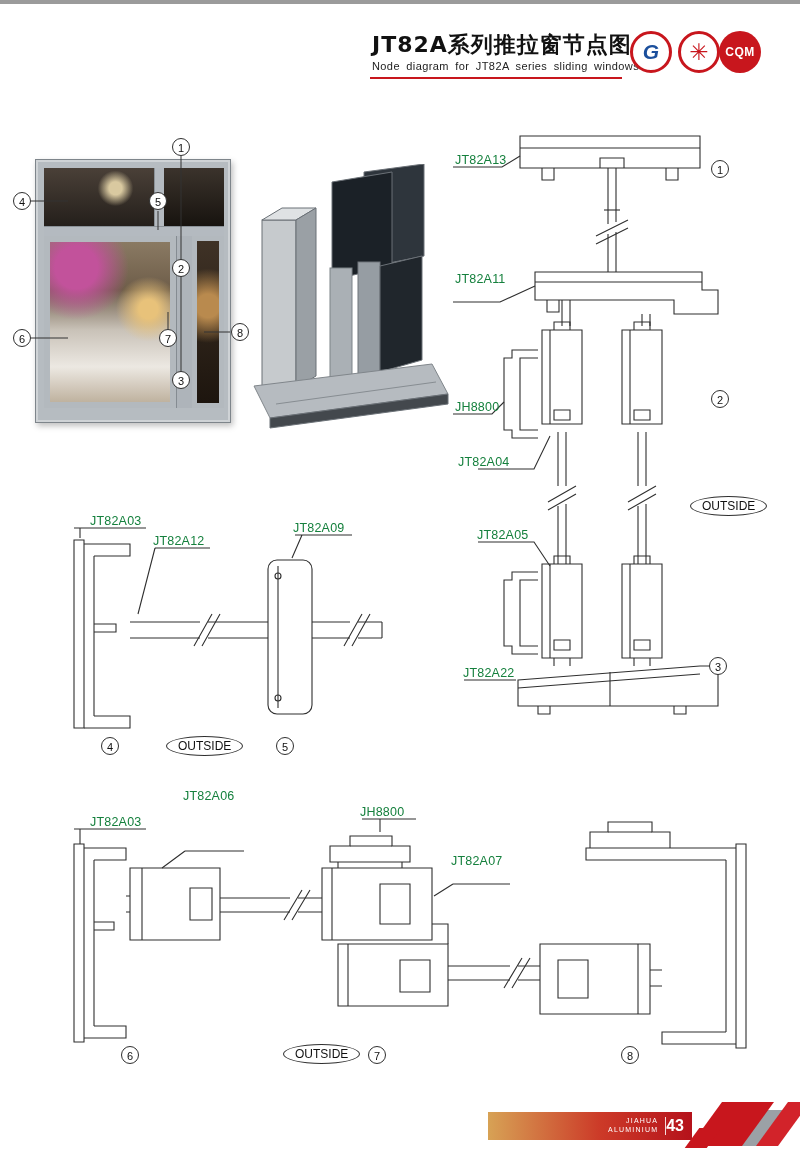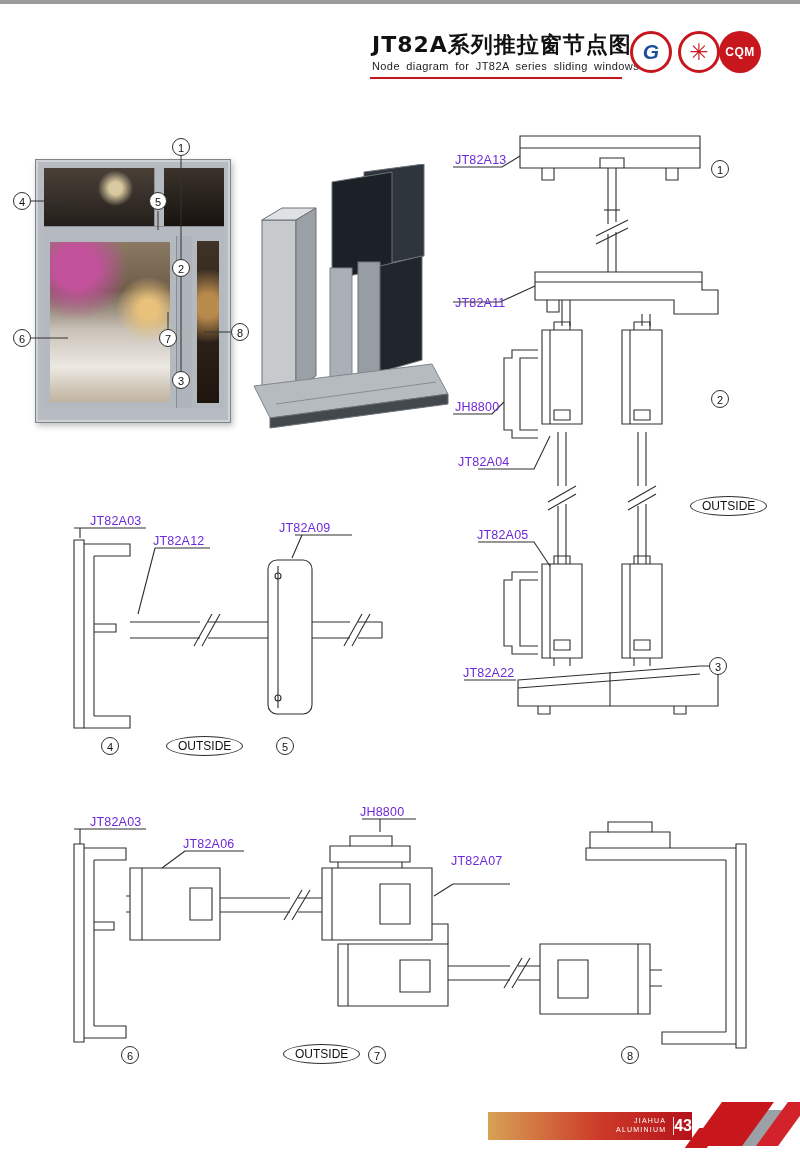--- a/index.html
+++ b/index.html
@@ -26,29 +26,29 @@
   .railM{left:8px;top:66px;width:180px;height:10px;background:#b4bac0;border-top:1px solid #8b9298;border-bottom:1px solid #8b9298;}
   .sashL{left:8px;top:76px;width:132px;height:172px;border:6px solid #b3b9be;box-sizing:border-box;
          background:radial-gradient(circle at 22% 16%,#c2529b 0 13%,rgba(194,82,155,0) 32%),
                     radial-gradient(circle at 82% 42%,#e8c27a 0 7%,rgba(232,194,122,0) 24%),
                     linear-gradient(180deg,#8a7a63 0%,#6e5d49 30%,#c9c2b8 55%,#ece8e2 78%,#bfb29f 100%);}
   .stileC{left:140px;top:76px;width:16px;height:172px;background:#aeb4ba;border-left:1px solid #858c92;border-right:1px solid #858c92;}
   .sashR{left:156px;top:76px;width:32px;height:172px;border:5px solid #b3b9be;box-sizing:border-box;
          background:radial-gradient(circle at 50% 40%,#b98a4e 0 12%,rgba(0,0,0,0) 38%),linear-gradient(180deg,#3f3226,#1d150e);}
   
   svg.draw{position:absolute;}
-  .lbl{position:absolute;font-size:12.5px;color:#6d28d9;white-space:nowrap;letter-spacing:.2px;}
+  .lbl{position:absolute;font-size:12.5px;color:#15803d;white-space:nowrap;letter-spacing:.2px;}
   .callout{position:absolute;width:18px;height:18px;border:1px solid #2f2f2f;border-radius:50%;
            background:#fff;font-size:11px;line-height:18px;text-align:center;box-sizing:border-box;z-index:5;}
   .oval{position:absolute;height:20px;line-height:18px;padding:0 11px;border:1.2px solid #2f2f2f;
         border-radius:50%;font-size:12px;text-align:right;background:#fff;box-sizing:border-box;z-index:5;}
   
   .fbar{position:absolute;left:488px;top:1108px;width:204px;height:28px;box-sizing:border-box;
         background:linear-gradient(90deg,#d7a255 0%,#cc3a28 55%,#b5121b 100%);
-        display:flex;align-items:center;justify-content:flex-end;}
+        display:flex;align-items:center;justify-content:flex-end;padding-right:8px;}
   .fbrand{text-align:right;color:#fff;font-size:7px;letter-spacing:1.2px;line-height:1.25;
           border-right:1px solid rgba(255,255,255,.85);padding-right:7px;}
   .fpage{color:#fff;font-size:16px;font-weight:bold;}
   .fdeco{position:absolute;left:692px;top:1096px;width:106px;height:54px;}
   .fdeco>div{position:absolute;}
   .deco-gray{left:60px;top:10px;width:34px;height:36px;background:#9ba1a6;transform:skewX(-36deg);}
   .deco-red-big{left:14px;top:2px;width:52px;height:44px;background:#c8161d;transform:skewX(-36deg);}
   .deco-red-small{left:0;top:28px;width:22px;height:20px;background:#c8161d;transform:skewX(-36deg);}
   .deco-red-right{left:80px;top:2px;width:22px;height:44px;background:#d2232a;transform:skewX(-36deg);}
 </style>
@@ -164,21 +164,21 @@
         <path d="M224,592 V600 H236 V592"></path>
       <path d="M3,53 H52 L70,42"></path>
         <path d="M3,188 H50 L85,172"></path>
         <path d="M3,300 H42 L54,288"></path>
       <path d="M28,355 H84 L100,322"></path>
         <path d="M28,428 H84 L100,452"></path>
         <path d="M14,566 H66"></path>
     </g>
   </svg>
   <div class="lbl" style="left:455px;top:149px">JT82A13</div>
-  <div class="lbl" style="left:455px;top:292px">JT82A11</div>
+  <div class="lbl" style="left:455px;top:268px">JT82A11</div>
   <div class="lbl" style="left:455px;top:396px">JH8800</div>
   <div class="lbl" style="left:458px;top:451px">JT82A04</div>
   <div class="lbl" style="left:477px;top:524px">JT82A05</div>
   <div class="lbl" style="left:463px;top:662px">JT82A22</div>
   <div class="oval" style="left:690px;top:492px">OUTSIDE</div>
   <div class="callout" style="left:711px;top:156px">1</div>
   <div class="callout" style="left:711px;top:386px">2</div>
   <div class="callout" style="left:709px;top:653px">3</div>
 
   <svg class="draw" style="left:50px;top:500px" width="360" height="265" viewBox="0 0 360 265">
@@ -199,21 +199,21 @@
       <path d="M294,142 L312,110 M302,142 L320,110"></path>
       <path d="M308,118 H332 M308,134 H332"></path>
         <path d="M332,118 V134"></path>
       <path d="M24,24 H96 M30,24 V34"></path>
       <path d="M105,44 H160 M105,44 L88,110"></path>
       <path d="M245,31 H302 M252,31 L242,54"></path>
     </g>
   </svg>
   <div class="lbl" style="left:90px;top:510px">JT82A03</div>
   <div class="lbl" style="left:153px;top:530px">JT82A12</div>
-  <div class="lbl" style="left:279px;top:517px">JT82A09</div>
+  <div class="lbl" style="left:293px;top:517px">JT82A09</div>
   <div class="callout" style="left:101px;top:733px">4</div>
   <div class="oval" style="left:166px;top:732px">OUTSIDE</div>
   <div class="callout" style="left:276px;top:733px">5</div>
 
   <svg class="draw" style="left:50px;top:800px" width="720" height="270" viewBox="0 0 720 270">
     <g stroke="#2f2f2f" stroke-width="1.1" fill="none">
       <path d="M24,40 H34 V238 H24 Z"></path>
       <path d="M34,44 H76 V56 H44"></path>
         <path d="M44,56 V222"></path>
       <path d="M44,118 H64 V126 H44"></path>
@@ -248,21 +248,21 @@
       <path d="M686,240 H612 V228 H676"></path>
       <path d="M540,44 V28 H558 V18 H602 V28 H620 V44"></path>
         <path d="M558,28 H602"></path>
       <path d="M24,25 H96 M30,25 V40"></path>
       <path d="M135,47 H194 M135,47 L112,64"></path>
       <path d="M312,15 H366 M330,15 V28"></path>
       <path d="M403,80 H460 M403,80 L384,92"></path>
     </g>
   </svg>
   <div class="lbl" style="left:90px;top:811px">JT82A03</div>
-  <div class="lbl" style="left:183px;top:833px">JT82A06</div>
+  <div class="lbl" style="left:183px;top:785px">JT82A06</div>
   <div class="lbl" style="left:360px;top:801px">JH8800</div>
   <div class="lbl" style="left:451px;top:850px">JT82A07</div>
   <div class="callout" style="left:121px;top:1042px">6</div>
   <div class="oval" style="left:283px;top:1040px">OUTSIDE</div>
   <div class="callout" style="left:368px;top:1042px">7</div>
   <div class="callout" style="left:621px;top:1042px">8</div>
 
   <div class="fbar">
     <div class="fbrand">
       <div>JIAHUA</div>

